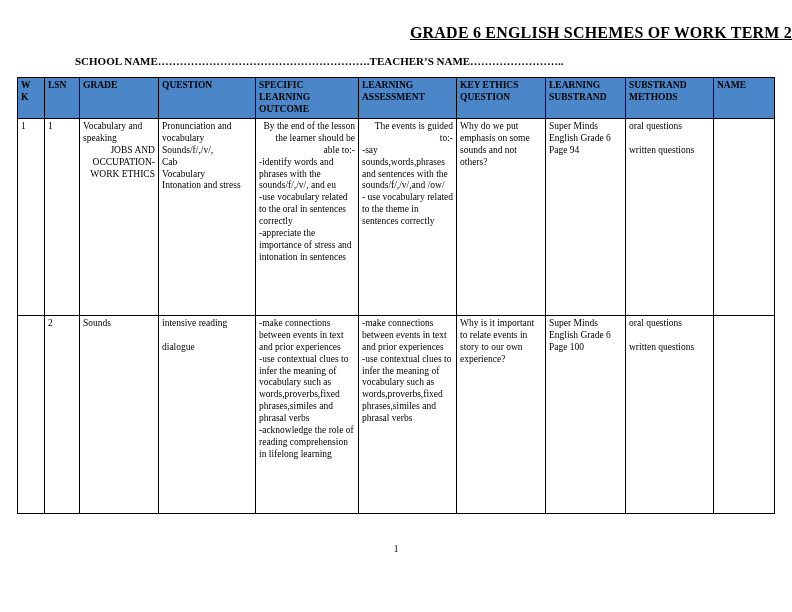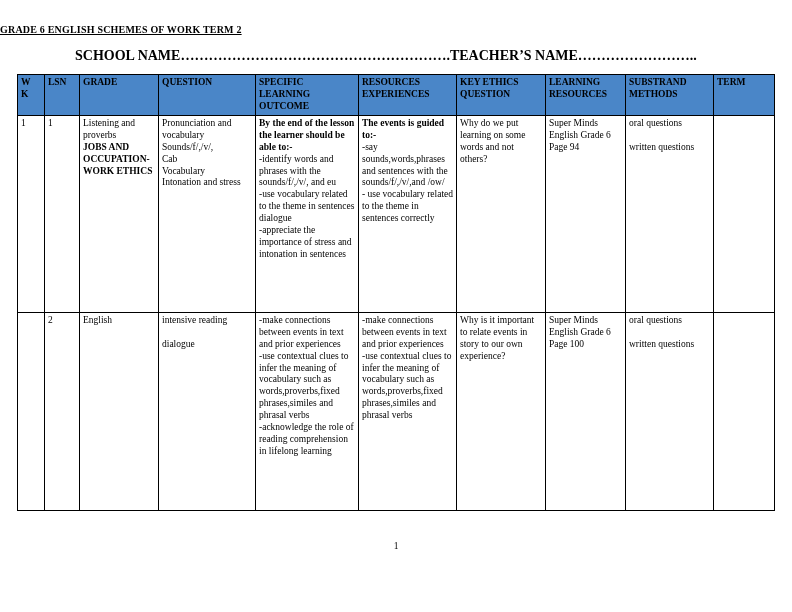--- a/index.html
+++ b/index.html
@@ -11,30 +11,30 @@
     font-family: "Liberation Serif", serif;
     color: #000;
   }
   .page {
     width: 792px;
     height: 612px;
     position: relative;
     box-sizing: border-box;
   }
   .doc-title {
-    text-align: left;
+    text-align: right;
     font-weight: bold;
     text-decoration: underline;
-    font-size: 10px;
+    font-size: 16px;
     padding-top: 24px;
     letter-spacing: 0.2px;
   }
   .school-line {
     font-weight: bold;
-    font-size: 14px;
+    font-size: 11px;
     margin: 13px 0 10px 75px;
     white-space: nowrap;
     overflow: hidden;
   }
   table.schemes {
     border-collapse: collapse;
     table-layout: fixed;
     width: 757px;
     margin-left: 17px;
   }
@@ -53,22 +53,23 @@
     font-weight: bold;
     text-align: left;
     white-space: pre-line;
     height: 36px;
   }
   tr.row-1 { height: 197px; }
   tr.row-2 { height: 198px; }
   .txt { white-space: pre-line; }
   .lead-bold {
     display: block;
-    font-weight: bold;
+    font-weight: normal;
     white-space: pre-line;
+    text-align: right;
   }
   .page-num {
     text-align: center;
     font-size: 9.5px;
     margin-top: 30px;
   }
   
   col.c-wk   { width: 27px; }
   col.c-lsn  { width: 35px; }
   col.c-str  { width: 79px; }
@@ -103,63 +104,63 @@
         <col class="c-ref">
     </colgroup>
     <thead>
       <tr>
         <th>W
 K</th>
         <th>LSN</th>
         <th>GRADE</th>
         <th>QUESTION</th>
         <th>SPECIFIC LEARNING OUTCOME</th>
-        <th>RESOURCES EXPERIENCES</th>
+        <th>LEARNING ASSESSMENT</th>
         <th>KEY ETHICS QUESTION</th>
-        <th>LEARNING RESOURCES</th>
+        <th>LEARNING SUBSTRAND</th>
         <th>SUBSTRAND METHODS</th>
-        <th>TERM</th>
+        <th>NAME</th>
       </tr>
     </thead>
     <tbody>
       <tr class="row-1">
         <td><span class="txt">1</span></td>
         <td><span class="txt">1</span></td>
         <td>
-          <span class="txt">Listening and proverbs</span>
+          <span class="txt">Vocabulary and speaking</span>
           <span class="lead-bold">JOBS AND OCCUPATION-WORK ETHICS</span>
         </td>
         <td><span class="txt">Pronunciation and vocabulary
 Sounds/f/,/v/,
 Cab
 Vocabulary
 Intonation and stress</span></td>
         <td>
           <span class="lead-bold">By the end of the lesson the learner should be able  to:-</span>
           <span class="txt">-identify words and phrases with the sounds/f/,/v/, and eu
--use vocabulary related to the theme in sentences dialogue
+-use vocabulary related to the oral in sentences correctly
 -appreciate the importance of stress and intonation in sentences</span>
         </td>
         <td>
           <span class="lead-bold">The events is guided to:-</span>
           <span class="txt">-say sounds,words,phrases and sentences with the sounds/f/,/v/,and /ow/
 - use vocabulary related to the theme in sentences correctly</span>
         </td>
-        <td><span class="txt">Why do we put learning on some words and not others?</span></td>
+        <td><span class="txt">Why do we put emphasis on some sounds and not others?</span></td>
         <td><span class="txt">Super  Minds English Grade 6 Page 94</span></td>
         <td><span class="txt">oral questions
 
 written questions</span></td>
         <td><span class="txt"></span></td>
       </tr>
       <tr class="row-2">
         <td><span class="txt"></span></td>
         <td><span class="txt">2</span></td>
         <td>
-          <span class="txt">English</span>
+          <span class="txt">Sounds</span>
           <span class="lead-bold"></span>
         </td>
         <td><span class="txt">intensive reading
 
 dialogue</span></td>
         <td>
           <span class="lead-bold"></span>
           <span class="txt">-make connections between events in text and prior experiences
 -use contextual clues to infer the meaning of vocabulary such as words,proverbs,fixed phrases,similes and phrasal verbs
 -acknowledge the role of reading comprehension in lifelong learning</span>

